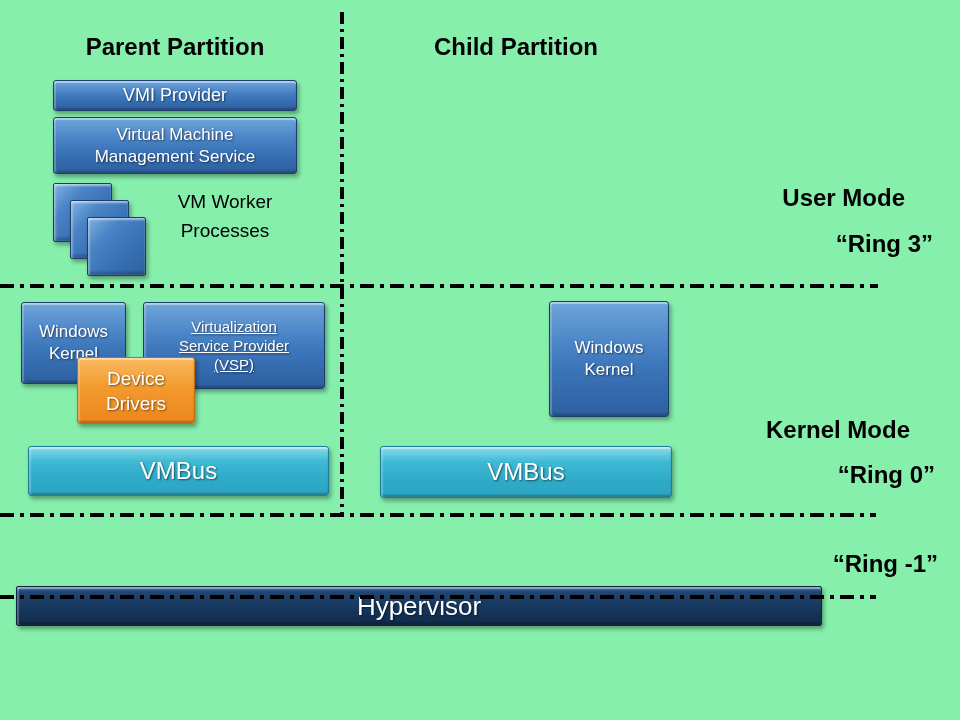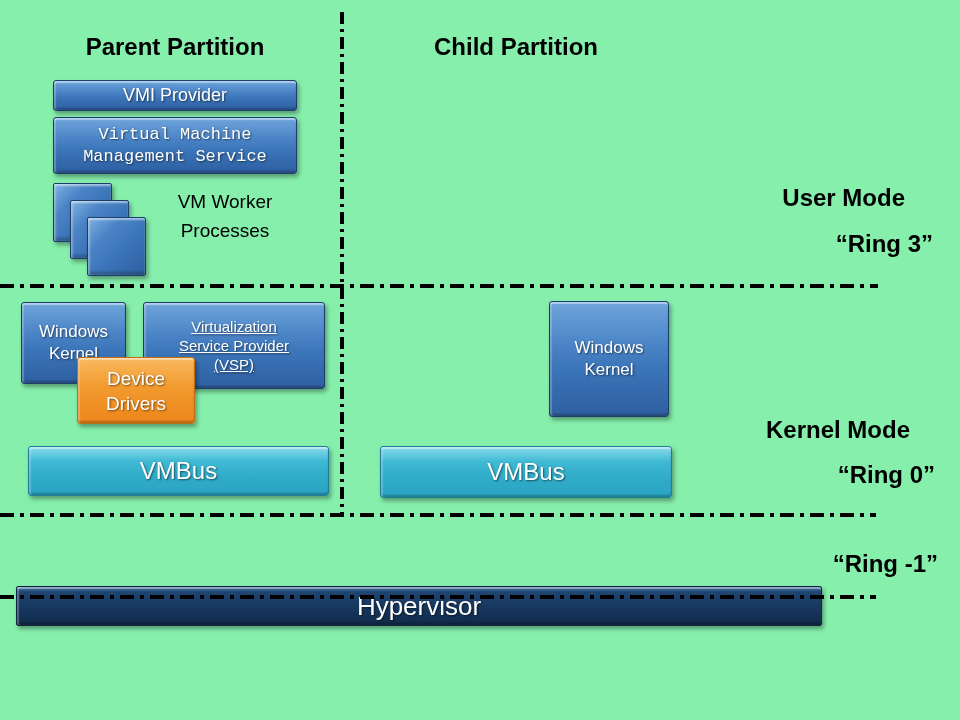--- a/index.html
+++ b/index.html
@@ -51,21 +51,21 @@
   .vline{
     position:absolute;width:4px;
     background:repeating-linear-gradient(180deg,#000 0 12px,transparent 12px 17px,#000 17px 20px,transparent 20px 25px);
   }
   
   #parent-title{left:55px;top:33px;width:240px;text-align:center;}
   #child-title{left:396px;top:33px;width:240px;text-align:center;}
 
   #vmi-provider{left:53px;top:80px;width:242px;height:29px;font-size:18px;}
   #vmms{left:53px;top:117px;width:242px;height:55px;font-size:17px;line-height:22px;}
-  #vmms span{display:inline-block;width:190px;font-family:Liberation Mono, monospace;}
+  #vmms span{display:inline-block;width:190px;}
 
   .wp-square{
     position:absolute;width:57px;height:57px;border-radius:2px;
     background:linear-gradient(135deg,#7FB2E2 0%,#4A84C6 30%,#3A74B8 60%,#2E5FA0 100%);
     border:1px solid #1D3E6B;
     box-shadow:2px 3px 4px rgba(0,0,0,0.35),
                inset 0 2px 2px rgba(255,255,255,0.5),
                inset 2px 0 2px rgba(255,255,255,0.3),
                inset 0 -3px 3px rgba(0,0,0,0.25);
   }

